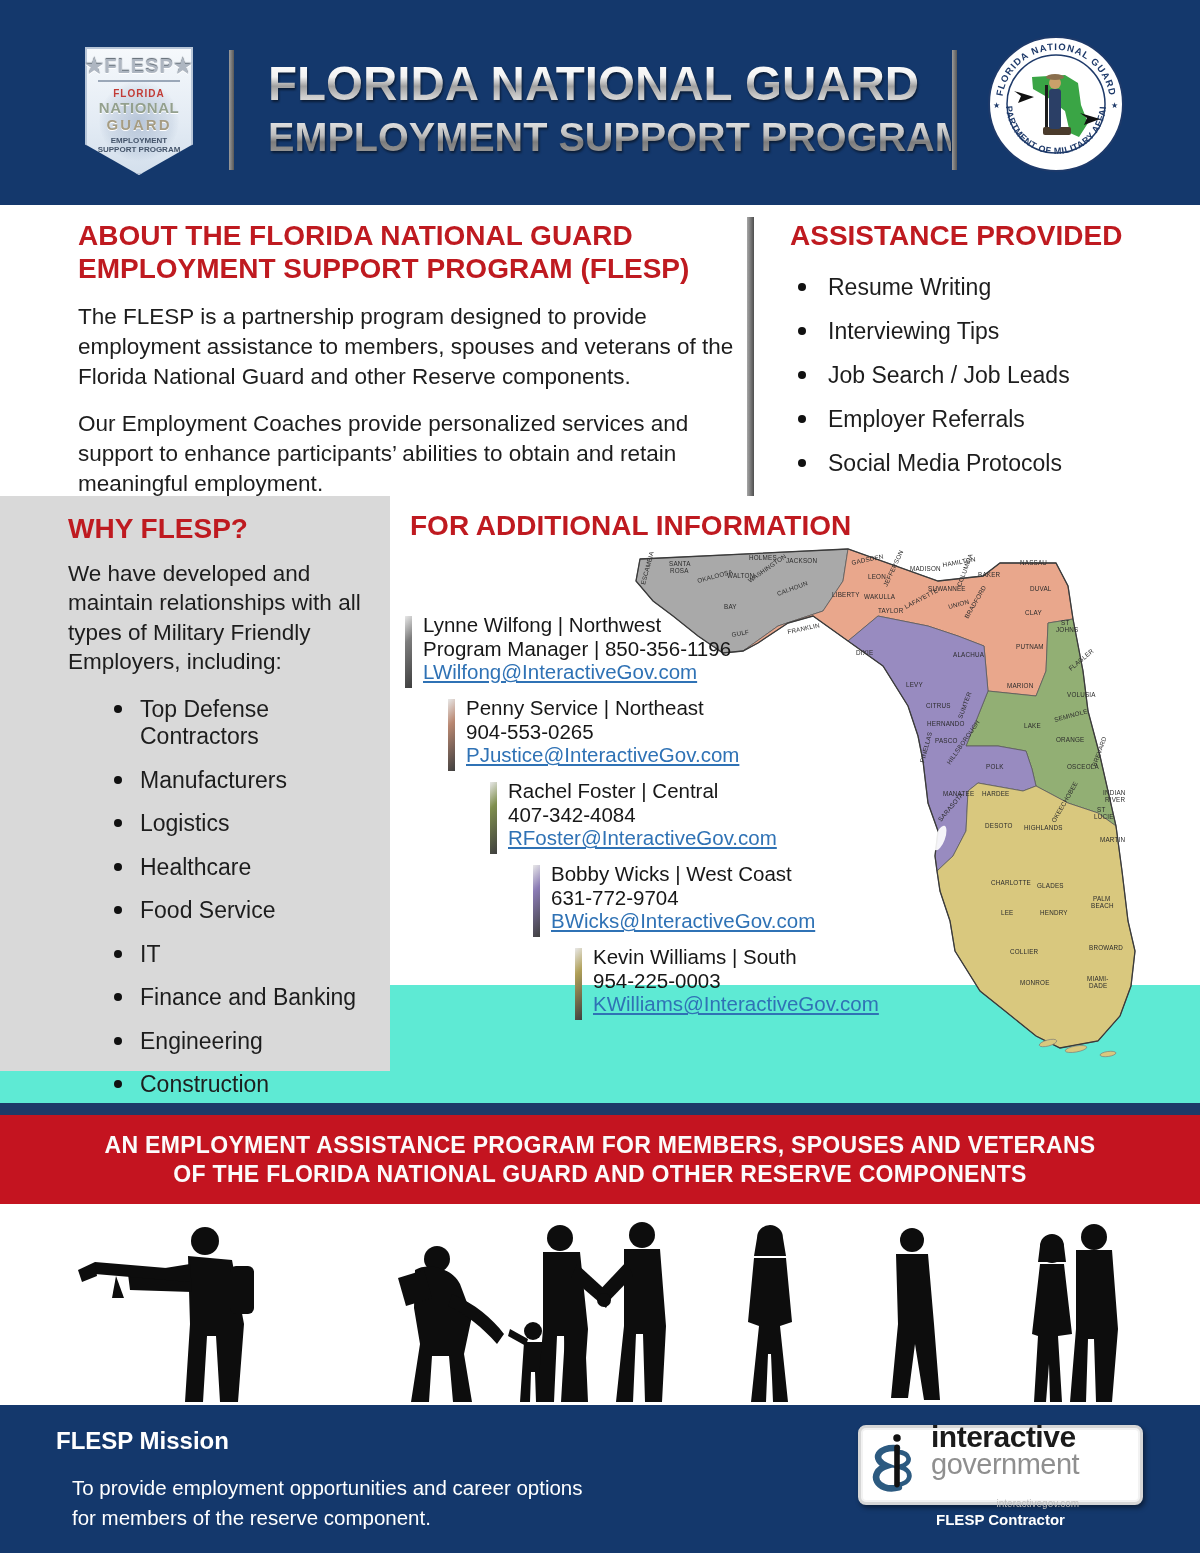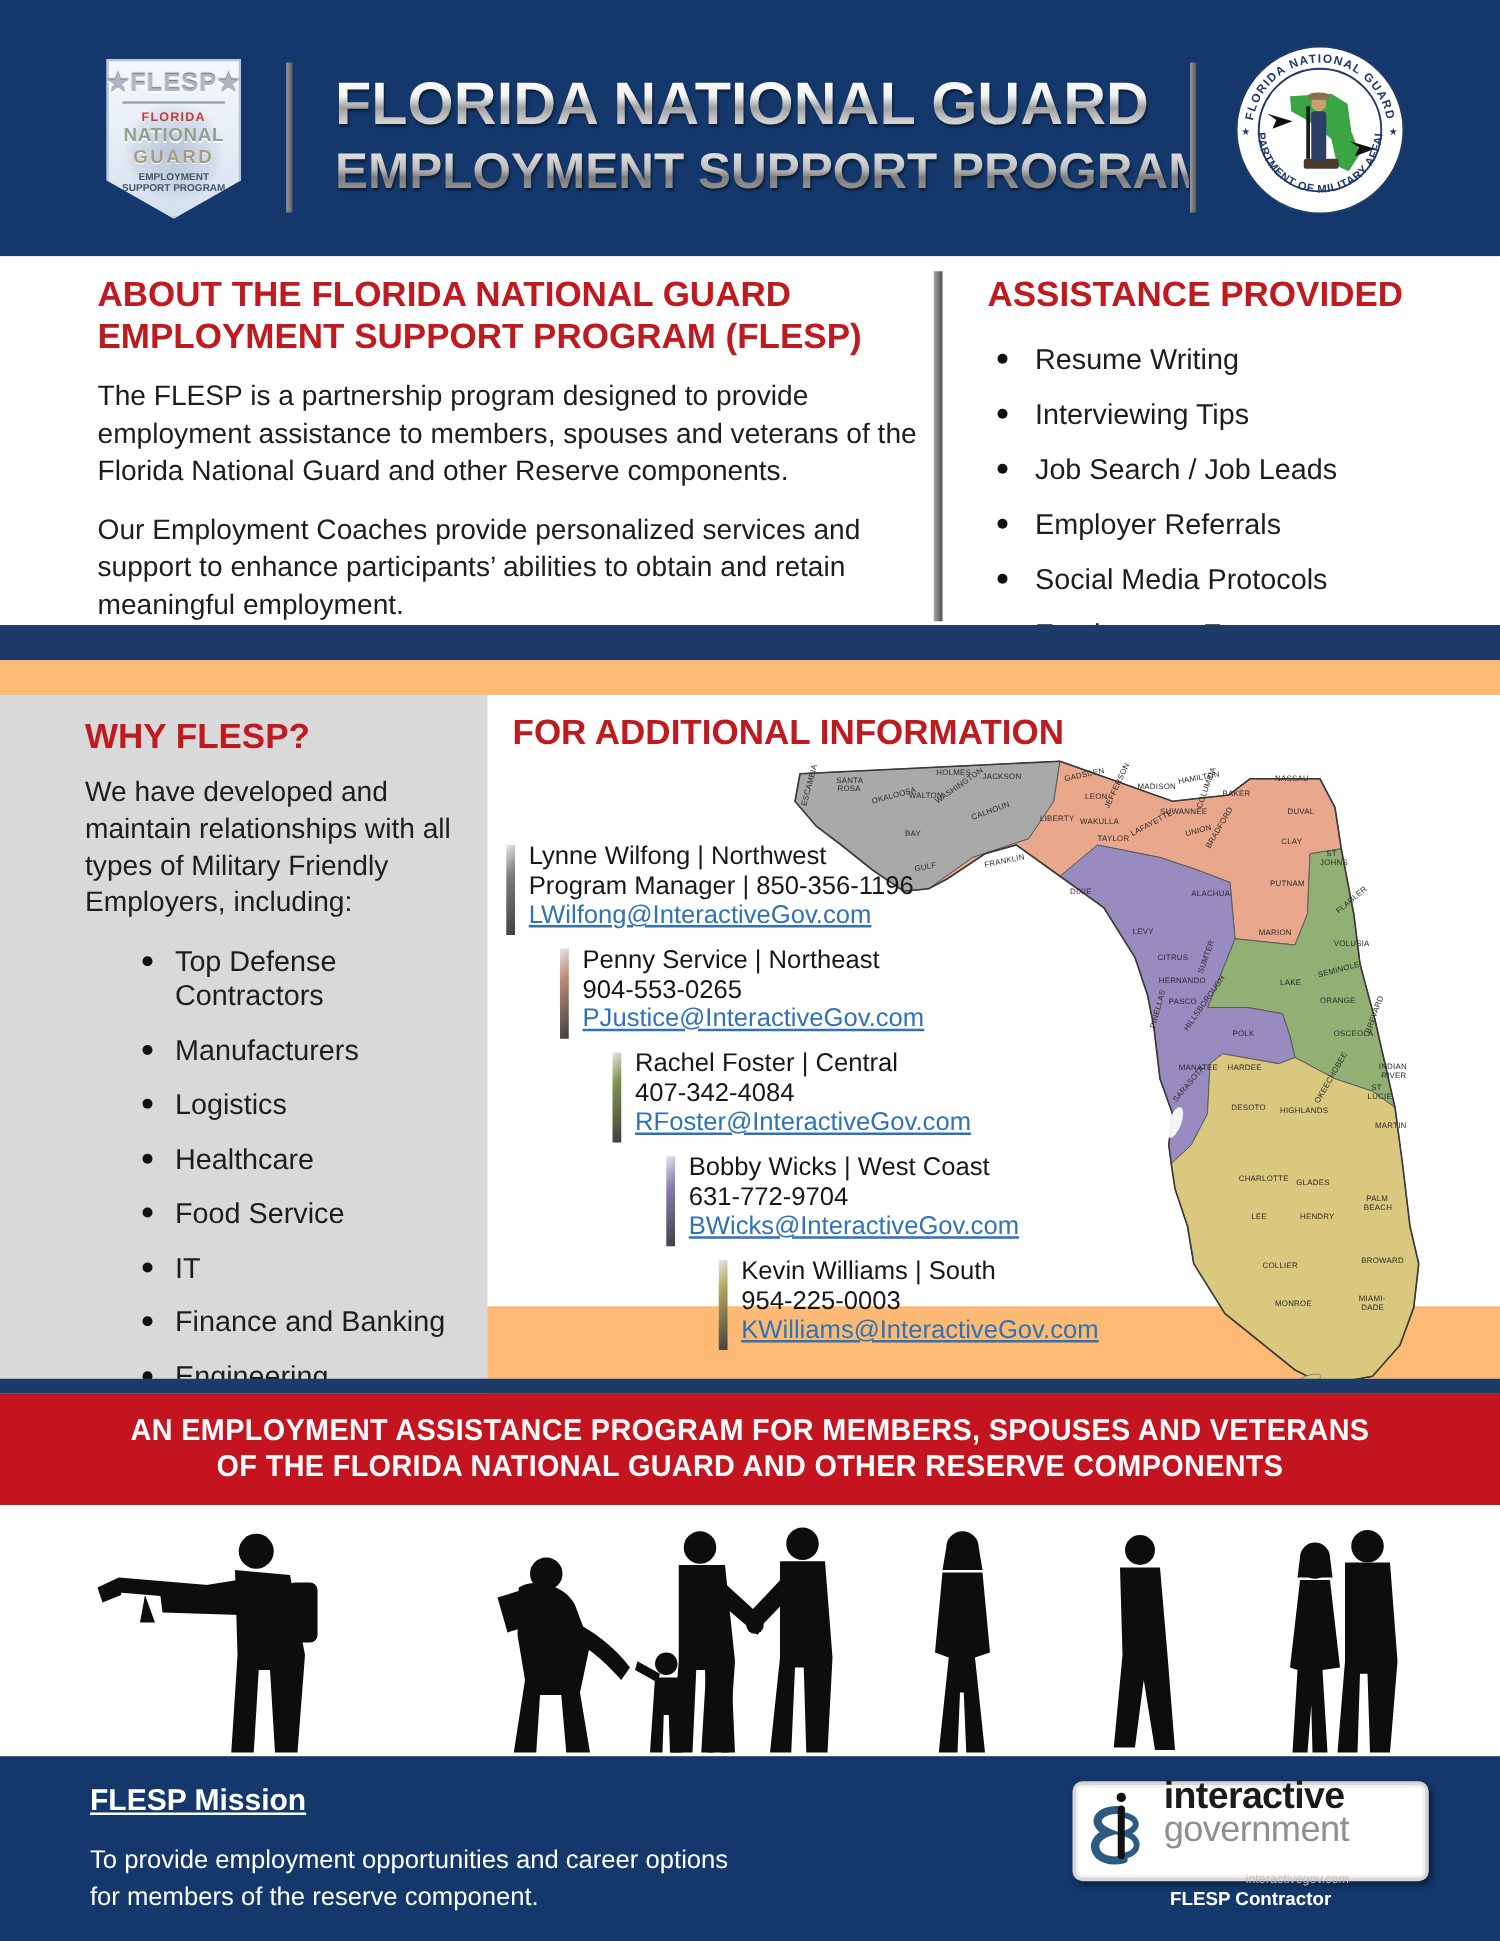--- a/index.html
+++ b/index.html
@@ -1,17 +1,17 @@
 <!DOCTYPE html>
 <html><head>
 <meta charset="utf-8">
 <style>
   * { margin:0; padding:0; box-sizing:border-box; }
   body { background:#555; font-family:"Liberation Sans", sans-serif; }
-  .page { position:relative; width:1200px; height:1553px; margin:0 auto; background:#fdba74; overflow:hidden; }
+  .page { position:relative; width:1200px; height:1553px; margin:0 auto; background:#5eead4; overflow:hidden; }
 
   
   .header { position:absolute; left:0; top:0; width:1200px; height:205px; background:#14386c; }
   .badge { position:absolute; left:85px; top:47px; width:108px; height:128px;
            background:linear-gradient(180deg,#f6f9fc 0%,#e3ebf4 60%,#d3dfec 100%);
            clip-path:polygon(0 0,100% 0,100% 76%,50% 100%,0 76%);
            box-shadow:0 0 0 2px #b8c6d8 inset; text-align:center; padding-top:7px; }
   .badge-circle { position:absolute; left:14px; top:34px; width:80px; height:80px; border-radius:50%;
            background:radial-gradient(circle, rgba(110,135,170,.38), rgba(110,135,170,.12) 58%, transparent 72%); }
   .badge-title { position:relative; font-weight:bold; font-size:20px; letter-spacing:1px; color:#aeb6c1;
@@ -46,21 +46,21 @@
   .assist-col { position:absolute; left:790px; top:14px; width:390px; }
   ul.blist { list-style:none; margin-top:22px; }
   ul.blist li { position:relative; padding-left:38px; font-size:23px; color:#1d1d1d; margin-bottom:17px; }
   ul.blist li::before { content:""; position:absolute; left:8px; top:9px; width:8px; height:8px; border-radius:50%; background:#111; }
 
   
   .band-navy1 { position:absolute; left:0; top:500px; width:1200px; height:28px; background:#1d3a68; }
   .band-navy2 { position:absolute; left:0; top:1103px; width:1200px; height:12px; background:#1d3a68; }
 
   
-  .content { position:absolute; left:0; top:556px; width:1200px; height:489px; background:#fff; }
+  .content { position:absolute; left:0; top:496px; width:1200px; height:489px; background:#fff; }
   .why-sidebar { position:absolute; left:0; top:0; width:390px; height:575px; background:#d9d9d9; padding:16px 0 0 68px; }
   .why-intro { margin-top:14px; width:302px; font-size:22.5px; color:#1d1d1d; line-height:1.3; }
   .why-sidebar ul.blist { margin-top:20px; margin-left:38px; }
   .why-sidebar ul.blist li { padding-left:34px; margin-bottom:16.5px; }
   .info-head { position:absolute; left:410px; top:13px; }
   .map-wrap { position:absolute; left:628px; top:45px; width:537px; height:527px; }
   .county { font-size:6.3px; fill:#2b2b2b; letter-spacing:.2px; font-family:"Liberation Sans",sans-serif; }
   .contacts { position:absolute; left:0; top:0; width:1200px; height:575px; pointer-events:none;padding-left:42px; }
   .contact { position:absolute; display:flex; pointer-events:auto; }
   .contact .bar { width:7px; height:72px; margin-top:3px; }
@@ -71,21 +71,21 @@
   .red-band { position:absolute; left:0; top:1115px; width:1200px; height:89px; background:#c41420; color:#fbfbfb;
             text-align:center; }
   .red-band .inner { margin-top:15px; transform:scaleX(.96); transform-origin:center; }
   .red-band div.l { font-size:24px; font-weight:bold; letter-spacing:.3px; line-height:29px; }
 
   
   .sil-band { position:absolute; left:0; top:1204px; width:1200px; height:201px; background:#fff; }
 
   
   .footer { position:absolute; left:0; top:1405px; width:1200px; height:148px; background:#14386c; color:#fff; }
-  .mission-h { position:absolute; left:72px; top:22px; font-size:24px; font-weight:bold;text-decoration:underline; }
+  .mission-h { position:absolute; left:56px; top:22px; font-size:24px; font-weight:bold; }
   .mission-t { position:absolute; left:72px; top:68px; font-size:20.5px; line-height:30px; width:560px; }
   .logo-box { position:absolute; left:858px; top:20px; width:285px; height:80px; background:#fff; border-radius:8px;
             border:3px solid #d6d6d6; box-shadow:0 0 0 2px #f2f2f2 inset, 2px 3px 5px rgba(0,0,0,.45);
             display:flex; align-items:center; padding:4px 10px 4px 8px; }
   .logo-words { margin-left:6px; line-height:1; }
   .logo-w1 { font-size:30px; font-weight:bold; color:#1b1b1b; letter-spacing:-.5px; }
   .logo-w2 { font-size:29px; color:#8f8f8f; letter-spacing:-.5px; margin-top:-2px; }
   .logo-site { font-size:10px; color:#bdbdbd; text-align:right; margin-top:20px; }
   .logo-caption { position:absolute; left:858px; top:106px; width:285px; text-align:center; font-size:15px; font-weight:bold; }
 </style>

